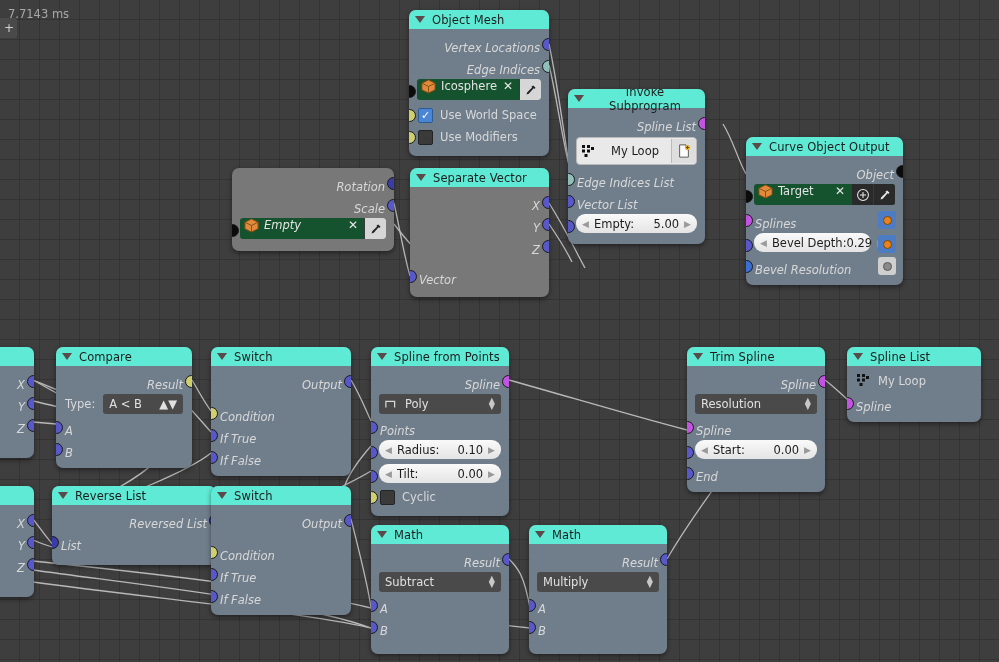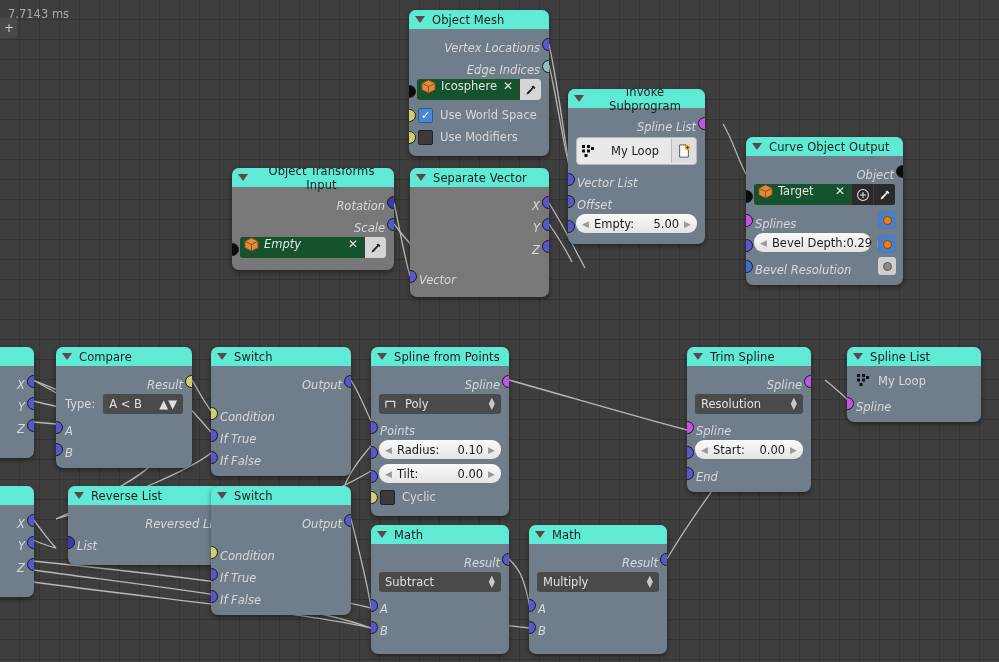--- a/index.html
+++ b/index.html
@@ -340,26 +340,26 @@
         <span class="nbtn">
           <svg width="14" height="14" viewBox="0 0 16 16">
               <path d="M3 1h7l3 3v11H3z" fill="#fbfbfb" stroke="#4a4a4a" stroke-width="1"></path>
               <path d="M10 1v3h3" fill="none" stroke="#4a4a4a" stroke-width="1"></path>
               <circle cx="12" cy="4" r="3" fill="#e8b62c"></circle>
               <path d="M12 2.2v3.6M10.2 4h3.6" stroke="#5a4208" stroke-width="1"></path>
             </svg>
         </span>
       </div>
       <div class="row in">
+        <span class="sock l s-edge"></span>
+        <span class="lbl">Edge Indices List</span>
+      </div>
+      <div class="row in">
         <span class="sock l s-vec"></span>
         <span class="lbl">Vector List</span>
-      </div>
-      <div class="row in">
-        <span class="sock l s-vec"></span>
-        <span class="lbl">Offset</span>
       </div>
       <div style="position:relative;height:22px;">
         <span class="sock l s-vec" style="top:12px;"></span>
         <div class="pill">
           <span class="ar">◀</span>
           <span class="pl">Empty:</span>
           <span class="pv">5.00</span>
           <span class="ar">▶</span>
         </div>
       </div>
@@ -424,24 +424,20 @@
         <span class="sock l s-blue"></span>
         <span class="lbl">Bevel Resolution</span>
         <span class="sqbtn off">
             <span class="dot"></span>
           </span>
       </div>
     </div>
   </div>
 
   <div class="node greybody" style="left:232px;top:168px;width:162px;">
-    <div class="hdr">
-      <div class="tri"></div>
-      <div class="ttl">Object Transforms Input</div>
-    </div>
     <div class="body">
       <div class="row out">
         <span class="lbl">Rotation</span>
         <span class="sock r s-generic"></span>
       </div>
       <div class="row out">
         <span class="lbl">Scale</span>
         <span class="sock r s-vec"></span>
       </div>
       <div style="position:relative;height:25px;font-style:italic;">
@@ -609,21 +605,21 @@
         </div>
       </div>
       <div class="checkrow">
         <span class="sock l s-bool"></span>
         <span class="cbox"></span>
         <span>Cyclic</span>
       </div>
     </div>
   </div>
 
-  <div class="node" style="left:687px;top:347px;width:124px;">
+  <div class="node" style="left:687px;top:347px;width:138px;">
     <div class="hdr">
       <div class="tri"></div>
       <div class="ttl">Trim Spline</div>
     </div>
     <div class="body">
       <div class="row out">
         <span class="lbl">Spline</span>
         <span class="sock r s-list"></span>
       </div>
       <div class="dd">
@@ -691,21 +687,21 @@
         <span class="sock r s-vec"></span>
       </div>
       <div class="row out">
         <span class="lbl">Z</span>
         <span class="sock r s-vec"></span>
       </div>
       <div style="height:14px;"></div>
     </div>
   </div>
 
-  <div class="node" style="left:68px;top:486px;width:164px;">
+  <div class="node" style="left:52px;top:486px;width:164px;">
     <div class="hdr">
       <div class="tri"></div>
       <div class="ttl">Reverse List</div>
     </div>
     <div class="body">
       <div class="row out">
         <span class="lbl">Reversed List</span>
         <span class="sock r s-generic"></span>
       </div>
       <div class="row in">

